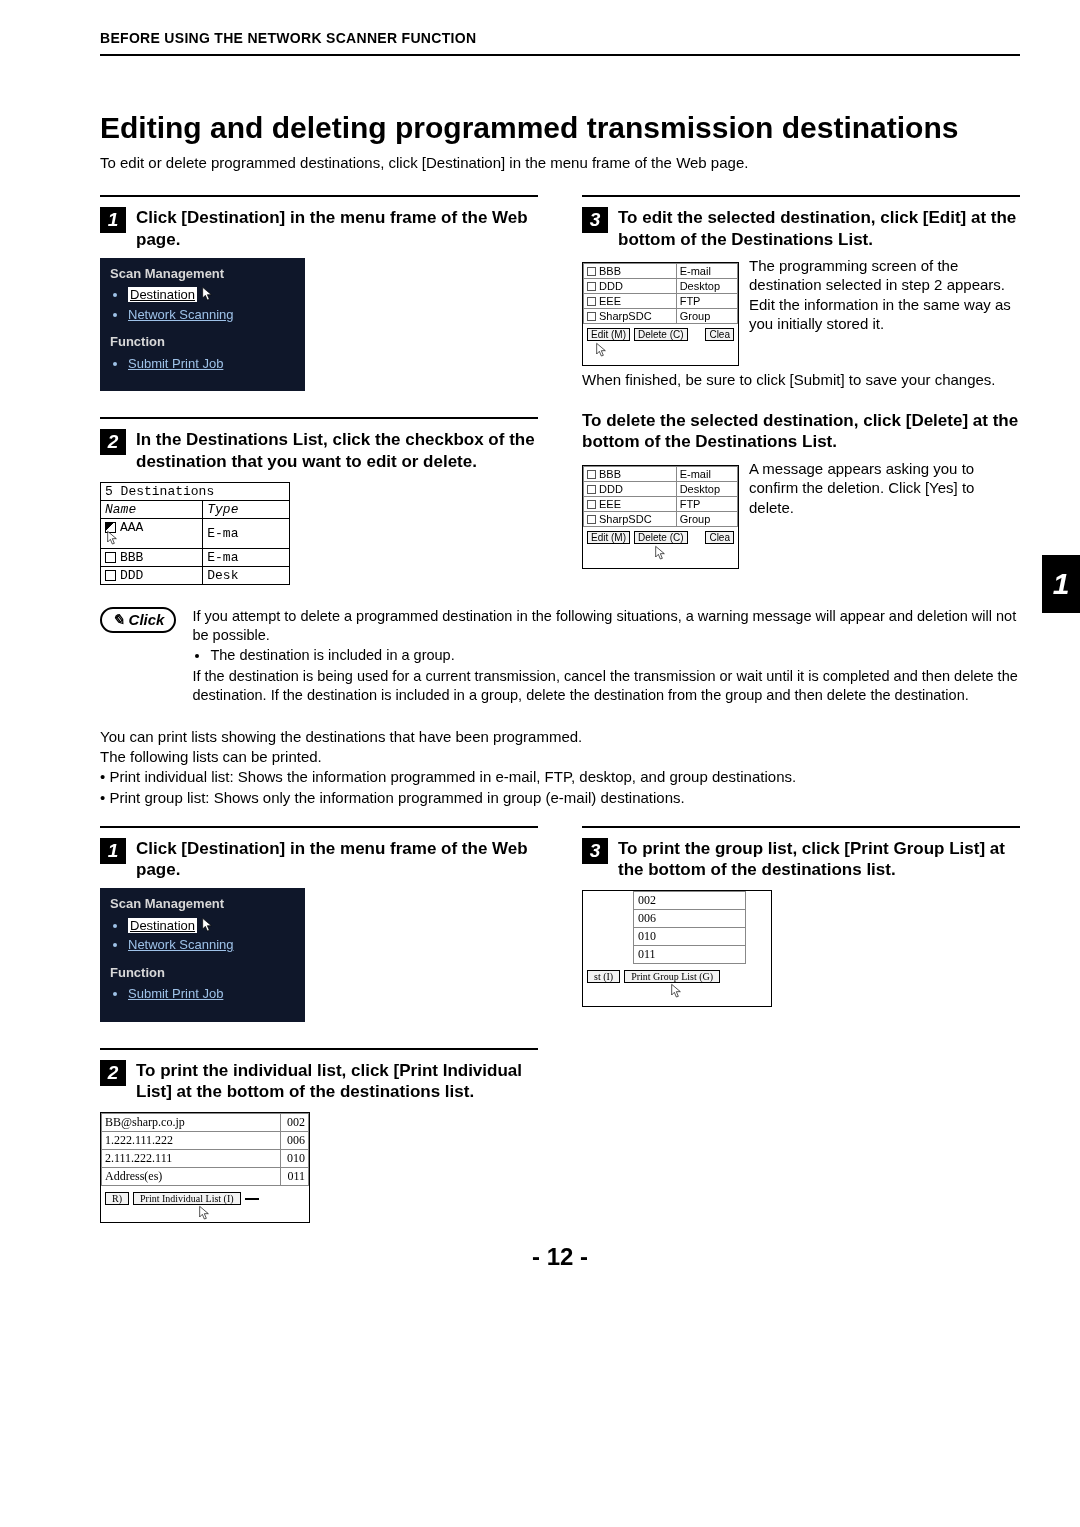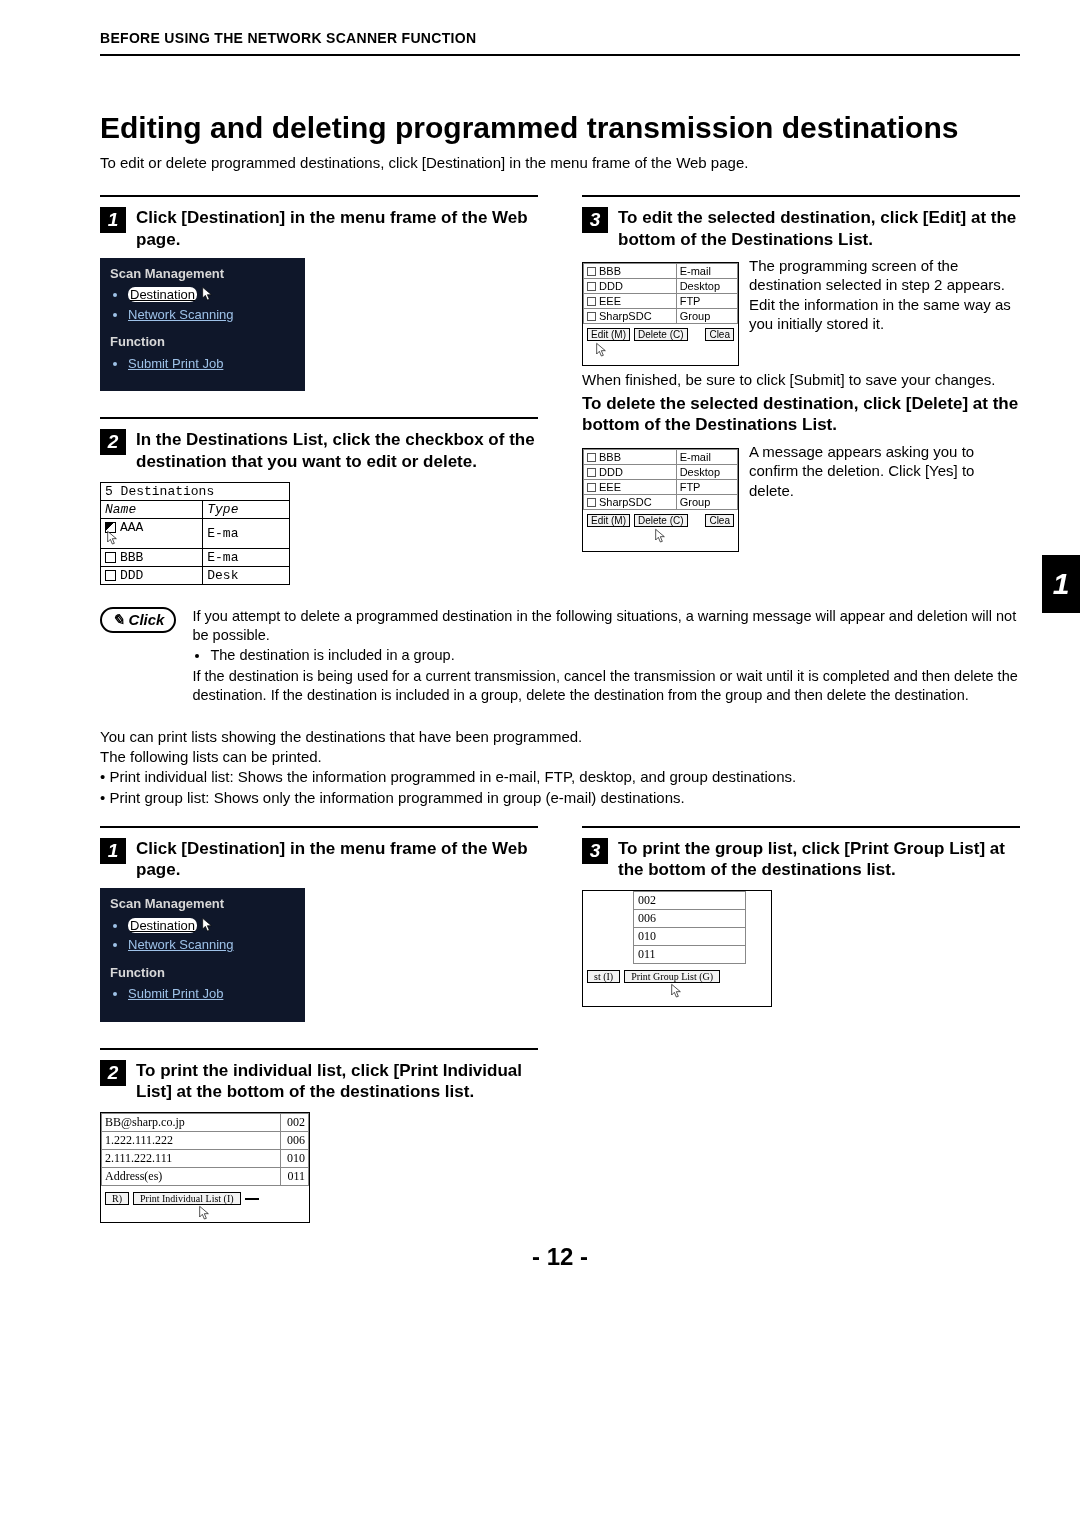--- a/index.html
+++ b/index.html
@@ -66,21 +66,21 @@
     color: #c2d7ee;
     width: 205px;
     padding: 6px 10px 10px 10px;
     margin-top: 8px;
     font-size: 13px;
     line-height: 1.5;
   }
   .web-menu .section-label { color: #d8d8d8; font-weight: bold; font-size: 13px; }
   .web-menu ul { margin: 2px 0 8px 0; padding-left: 18px; }
   .web-menu li { color: #9ec2e8; }
-  .web-menu a { color: #9ec2e8; text-decoration: underline; cursor: default; border-radius: 7px; }
+  .web-menu a { color: #9ec2e8; text-decoration: underline; cursor: default; }
   .web-menu a.boxed { background: #fff; color: #000; text-decoration: underline; padding: 0 2px; }
   
   .dest-table {
     border: 1.5px solid #000;
     border-collapse: collapse;
     margin-top: 10px;
     width: 190px;
     font-family: Liberation Mono, monospace;
     font-size: 13px;
   }
@@ -270,21 +270,21 @@
             <span class="btn" style="margin-left:auto;">Clea</span>
           </div>
           <div style="text-align:left;padding-left:12px;" class="cursor-inline"><svg viewBox="0 0 20 24">
                 <polygon points="2,2 2,18 6,14 9,21 12,20 9,13 15,13" fill="#fff" stroke="#000"></polygon>
               </svg></div>
         </div>
         <div class="txt">The programming screen of the destination selected in step 2 appears. Edit the information in the same way as you initially stored it.</div>
       </div>
       <div class="body-text" style="margin-top:4px;">When finished, be sure to click [Submit] to save your changes.</div>
 
-      <div class="sub-head" style="margin-top:3px;">To delete the selected destination, click [Delete] at the bottom of the Destinations List.</div>
+      <div class="sub-head" style="margin-top:20px;">To delete the selected destination, click [Delete] at the bottom of the Destinations List.</div>
       <div class="side-text">
         <div class="mini">
           <table>
             <tbody>
                 <tr>
                   <td><span class="chk2"></span><span>BBB</span></td>
                   <td>E-mail</td>
                 </tr>
             <tr>
                   <td><span class="chk2"></span><span>DDD</span></td>

